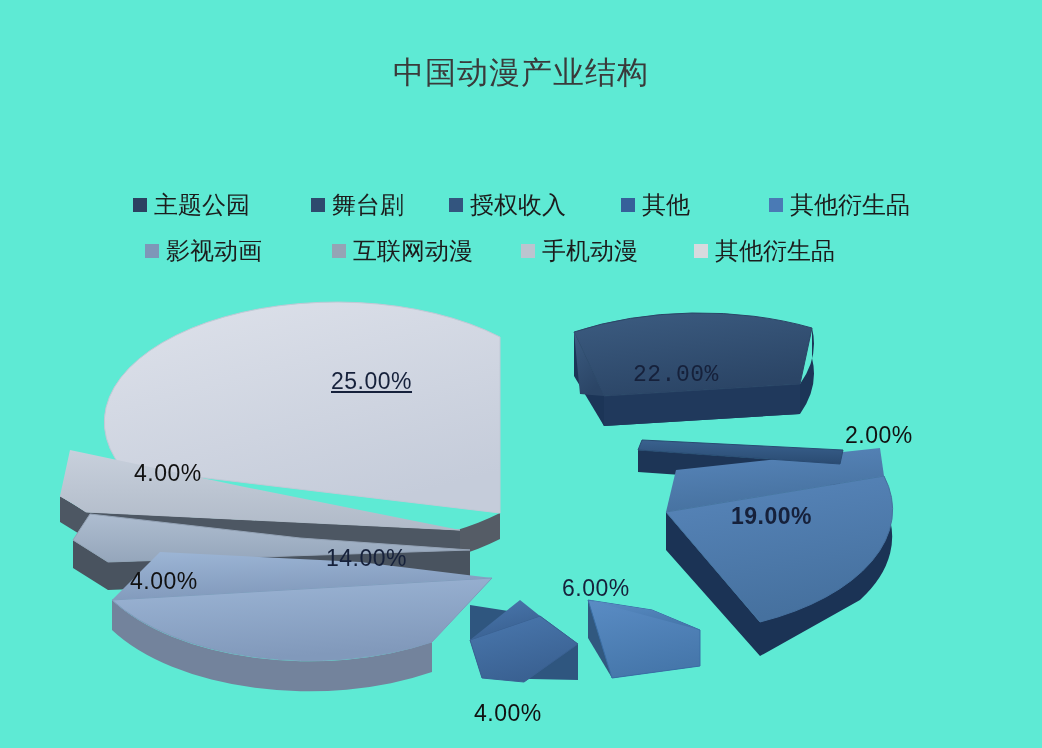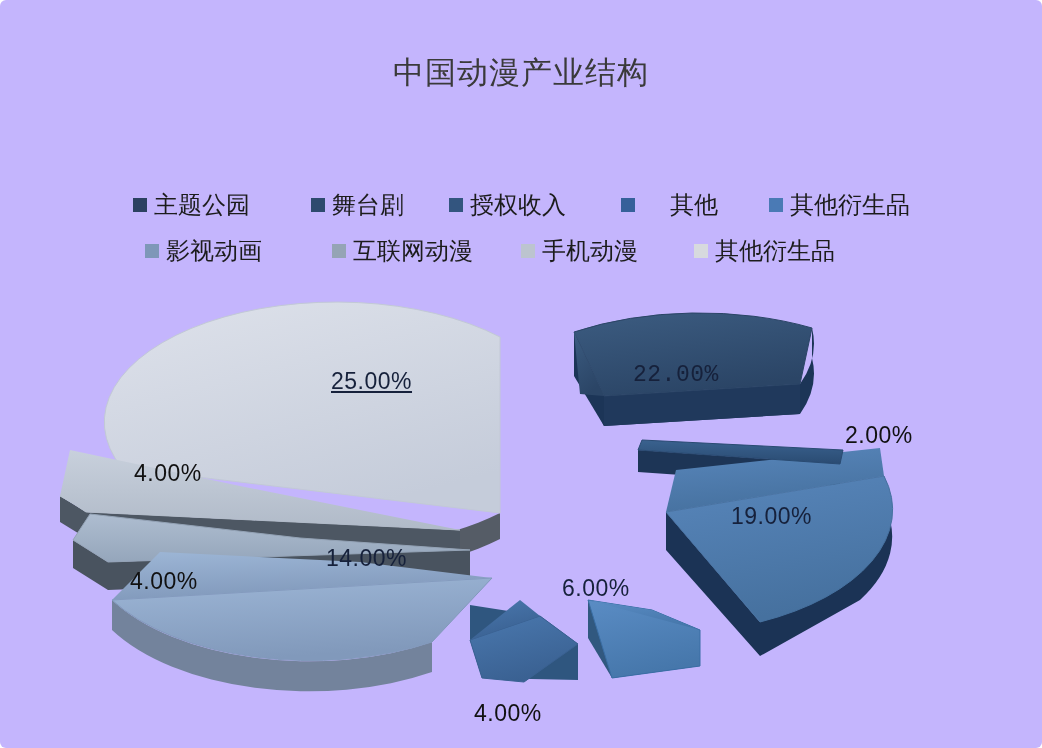--- a/index.html
+++ b/index.html
@@ -10,22 +10,21 @@
   body {
     width: 1042px;
     height: 748px;
     position: relative;
     font-family: "Liberation Sans", sans-serif;
     overflow: hidden;
   }
   #chart-root {
     position: absolute;
     inset: 0;
-    background: #c4b5fd;
-    border-radius: 6px;
+    background: #5eead4;
   }
   
   #chart-title {
     position: absolute;
     top: 52px;
     left: 0;
     width: 1042px;
     text-align: center;
     font-size: 31px;
     color: #3a3a3a;
@@ -94,21 +93,21 @@
         <span class="legend-label">主题公园</span>
       </div>
       <div class="legend-item" style="width:138px;">
         <span class="legend-swatch" style="background:#2e4a6e;"></span>
         <span class="legend-label">舞台剧</span>
       </div>
       <div class="legend-item" style="width:172px;">
         <span class="legend-swatch" style="background:#33557f;"></span>
         <span class="legend-label">授权收入</span>
       </div>
-      <div class="legend-item" style="width:148px;gap:28px;">
+      <div class="legend-item" style="width:148px;">
         <span class="legend-swatch" style="background:#36609a;"></span>
         <span class="legend-label">其他</span>
       </div>
       <div class="legend-item">
         <span class="legend-swatch" style="background:#4a7ab5;"></span>
         <span class="legend-label">其他衍生品</span>
       </div>
     </div>
     <div class="legend-row" style="padding-left:12px;gap:21px;">
       <div class="legend-item" style="width:166px;">
@@ -249,21 +248,21 @@
       </g>
 
       <g>
         <path d="M 574,32 A 232,120 0 0 1 812,28 L 800,84 L 604,96 Z" fill="url(#g-tp)" stroke="#2b4566" stroke-width="1"></path>
         <path d="M 574,32 L 604,96 L 580,94 Z" fill="url(#g-tp)" stroke="none"></path>
       </g>
     </svg>
 
     <div class="slice-label" style="left:633px; top:62px;font-family:Liberation Mono, monospace;">22.00%</div>
     <div class="slice-label outside" style="left:845px; top:122px;">2.00%</div>
-    <div class="slice-label" style="left:731px; top:203px;">19.00%</div>
+    <div class="slice-label" style="left:731px; top:203px;font-weight:bold;">19.00%</div>
     <div class="slice-label" style="left:562px; top:275px;">6.00%</div>
     <div class="slice-label outside" style="left:474px; top:400px;">4.00%</div>
     <div class="slice-label" style="left:326px; top:245px;">14.00%</div>
     <div class="slice-label outside" style="left:130px; top:268px;">4.00%</div>
     <div class="slice-label outside" style="left:134px; top:160px;">4.00%</div>
     <div class="slice-label" style="left:331px; top:68px;text-decoration:underline;">25.00%</div>
   </div>
 
 </div>
 

